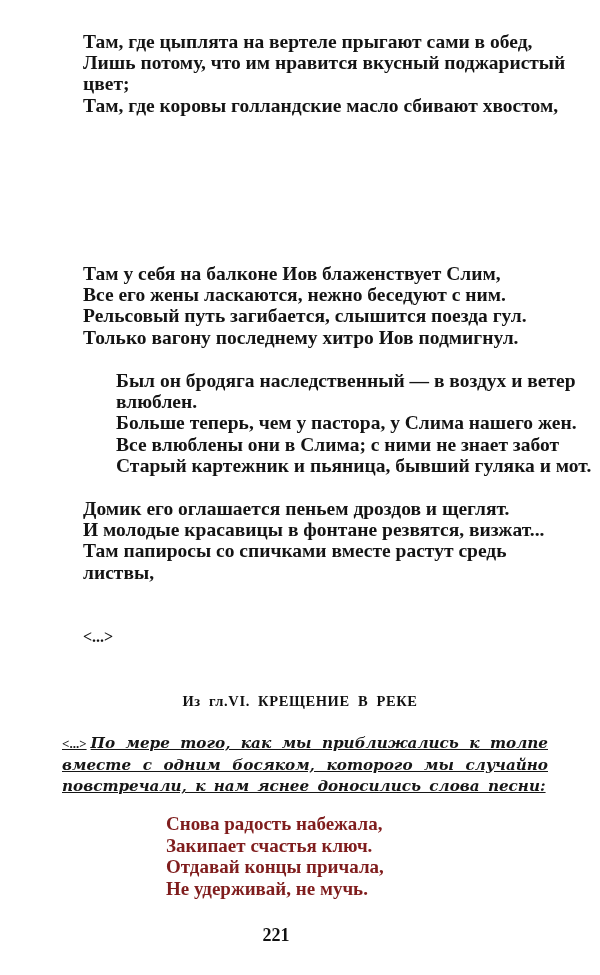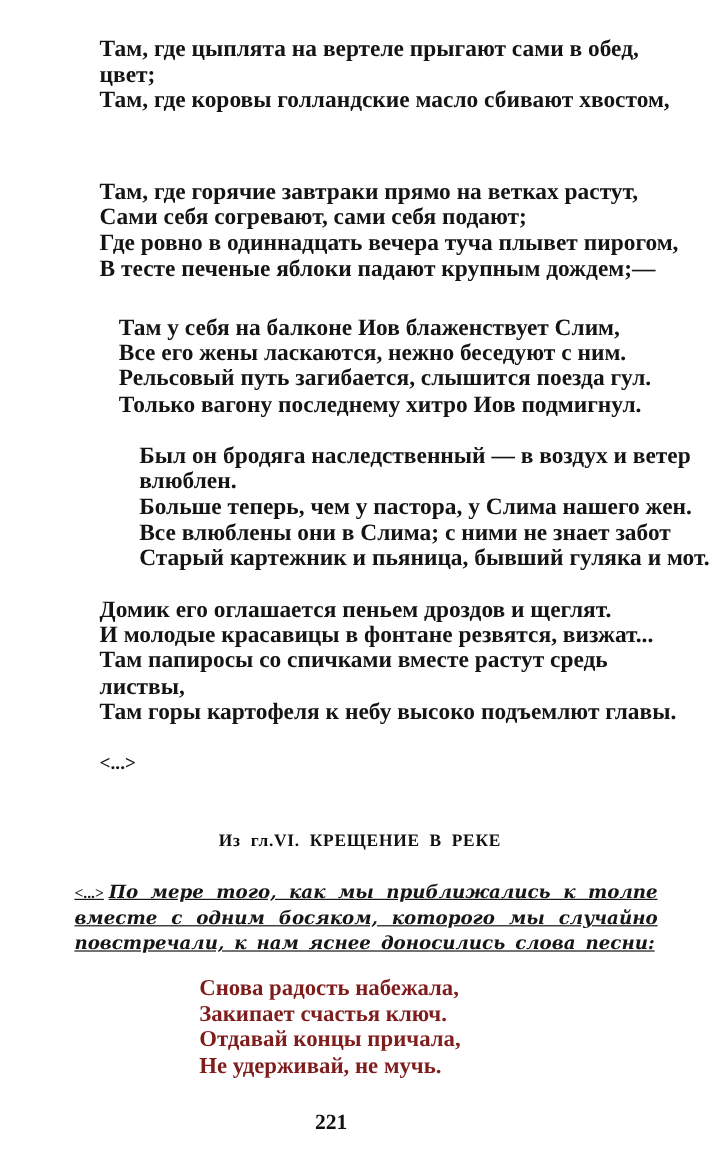--- a/index.html
+++ b/index.html
@@ -17,52 +17,46 @@
     .song { position: absolute; left: 166px; top: 813px; font-family: "Liberation Serif", serif; font-weight: bold; font-size: 19px; line-height: 21.5px; color: #7f1d1d; }
     .pagenum { position: absolute; left: 0; width: 552px; top: 925px; text-align: center; font-family: "Liberation Serif", serif; font-weight: bold; font-size: 18px; }
   </style>
 </head>
 <body>
 
 <div class="page">
 
   <div class="poem" style="top:31px;">
     <span class="line">Там, где цыплята на вертеле прыгают сами в обед,</span>
+    <span class="line">Лишь потому, что им нравится вкусный поджаристый</span>
     <span class="line right">цвет;</span>
     <span class="line">Там, где коровы голландские масло сбивают хвостом,</span>
   </div>
 
-  <div class="poem" style="top:150px;">
-    <span class="line">Там, где горячие завтраки прямо на ветках растут,</span>
-    <span class="line">Сами себя согревают, сами себя подают;</span>
-    <span class="line">Где ровно в одиннадцать вечера туча плывет пирогом,</span>
-    <span class="line">В тесте печеные яблоки падают крупным дождем;—</span>
-  </div>
 
-  <div class="poem" style="top:263px;margin-left:16px;">
+  <div class="poem" style="top:263px;">
     <span class="line">Там у себя на балконе Иов блаженствует Слим,</span>
     <span class="line">Все его жены ласкаются, нежно беседуют с ним.</span>
     <span class="line">Рельсовый путь загибается, слышится поезда гул.</span>
     <span class="line">Только вагону последнему хитро Иов подмигнул.</span>
   </div>
 
   <div class="poem" style="top:370px;margin-left:33px;">
     <span class="line">Был он бродяга наследственный — в воздух и ветер</span>
     <span class="line right">влюблен.</span>
     <span class="line">Больше теперь, чем у пастора, у Слима нашего жен.</span>
     <span class="line">Все влюблены они в Слима; с ними не знает забот</span>
     <span class="line">Старый картежник и пьяница, бывший гуляка и мот.</span>
   </div>
 
   <div class="poem" style="top:498px;">
     <span class="line">Домик его оглашается пеньем дроздов и щеглят.</span>
     <span class="line">И молодые красавицы в фонтане резвятся, визжат...</span>
     <span class="line">Там папиросы со спичками вместе растут средь</span>
     <span class="line right">листвы,</span>
-    <span class="line">Там горы картофеля к небу высоко подъемлют главы.</span>
   </div>
 
   <div class="ellipsis">&lt;...&gt;</div>
 
   <div class="heading">Из гл.VI. КРЕЩЕНИЕ В РЕКЕ</div>
 
   <div class="prose">
     <span class="pl"><span class="lead">&lt;...&gt;</span><span>По мере того, как мы приближались к толпе</span></span>
     <span class="pl">вместе с одним босяком, которого мы случайно</span>
     <span class="pl last">повстречали, к нам яснее доносились слова песни:</span>

